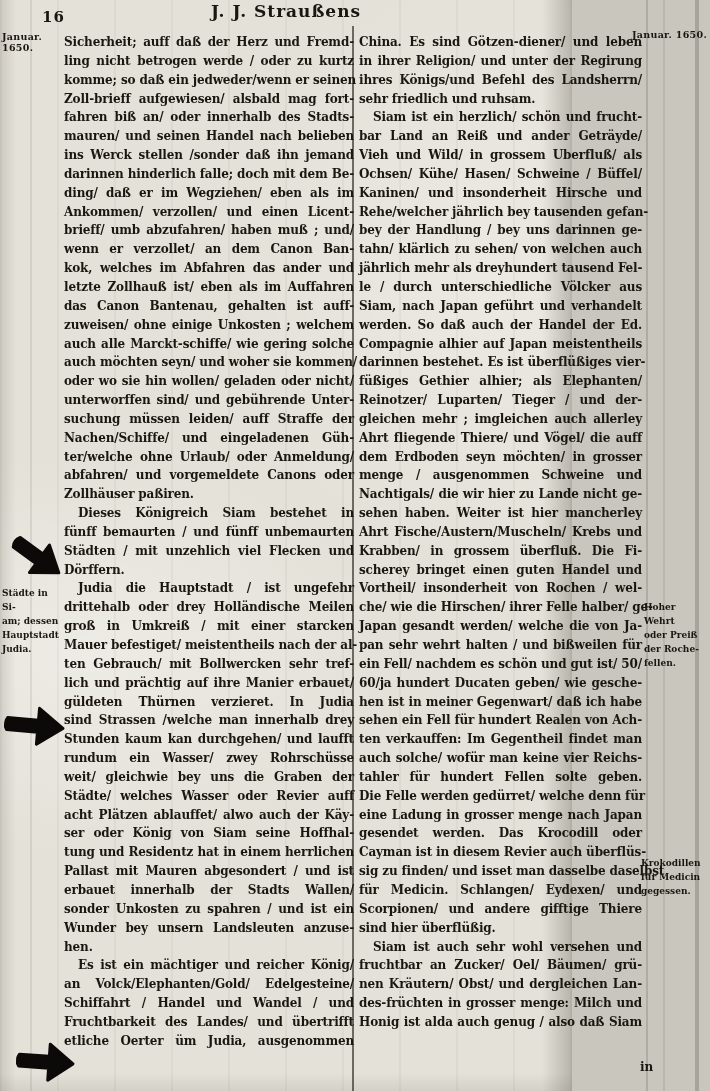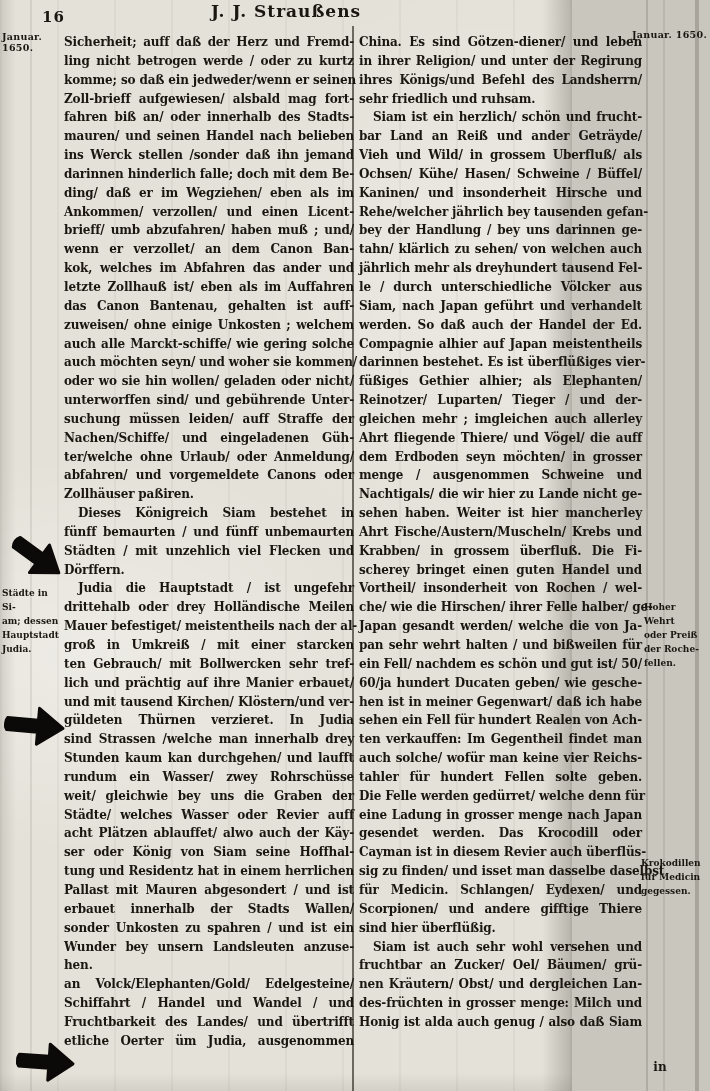--- a/index.html
+++ b/index.html
@@ -26,21 +26,21 @@
   .col-right{left:359px;width:283px;}
   .tl{
     height:18.85px;line-height:18.85px;font-size:12px;font-weight:bold;
     letter-spacing:-0.15px;white-space:nowrap;
     text-align:justify;text-align-last:justify;
   }
   .tl.e{text-align-last:left;}
   .tl.p{text-indent:14px;}
   .mnote{position:absolute;font-size:9px;font-weight:bold;line-height:14px;}
   .mdate{position:absolute;font-size:9.5px;font-weight:bold;letter-spacing:0.3px;}
-  .catchword{position:absolute;left:640px;top:1060px;width:40px;text-align:center;font-size:12px;font-weight:bold;}
+  .catchword{position:absolute;left:640px;top:1060px;width:40px;text-align:left;font-size:12px;font-weight:bold;}
   .arrow{position:absolute;}
   .arrow svg{display:block;}
 </style>
 </head>
 <body>
 
 <div class="page">
 
   <div class="streak" style="left:30px"></div>
   <div class="streak" style="left:646px;background:rgba(60,55,45,0.18)"></div>
@@ -80,39 +80,39 @@
       <div class="tl">Nachen/Schiffe/ und eingeladenen Güh-</div>
       <div class="tl">ter/welche ohne Urlaub/ oder Anmeldung/</div>
       <div class="tl">abfahren/ und vorgemeldete Canons oder</div>
       <div class="tl e">Zollhäuser paßiren.</div>
       <div class="tl p">Dieses Königreich Siam bestehet in</div>
       <div class="tl">fünff bemaurten / und fünff unbemaurten</div>
       <div class="tl">Städten / mit unzehlich viel Flecken und</div>
       <div class="tl e">Dörffern.</div>
       <div class="tl p">Judia die Hauptstadt / ist ungefehr</div>
       <div class="tl">drittehalb oder drey Holländische Meilen</div>
+      <div class="tl">groß in Umkreiß / mit einer starcken</div>
       <div class="tl">Mauer befestiget/ meistentheils nach der al-</div>
-      <div class="tl">groß in Umkreiß / mit einer starcken</div>
       <div class="tl">ten Gebrauch/ mit Bollwercken sehr tref-</div>
       <div class="tl">lich und prächtig auf ihre Manier erbauet/</div>
-      <div class="tl">und mit tausend Kirchen/ Klöstern/und ver-</div>
       <div class="tl">güldeten Thürnen verzieret.  In Judia</div>
       <div class="tl">sind Strassen /welche man innerhalb drey</div>
       <div class="tl">Stunden kaum kan durchgehen/ und laufft</div>
       <div class="tl">rundum ein Wasser/ zwey Rohrschüsse</div>
       <div class="tl">weit/  gleichwie bey uns die Graben der</div>
       <div class="tl">Städte/ welches Wasser oder Revier auff</div>
       <div class="tl">acht Plätzen ablauffet/ alwo auch der Käy-</div>
       <div class="tl">ser oder König von Siam seine Hoffhal-</div>
       <div class="tl">tung und Residentz hat in einem herrlichen</div>
       <div class="tl">Pallast mit Mauren abgesondert / und ist</div>
       <div class="tl">erbauet innerhalb der Stadts Wallen/</div>
       <div class="tl">sonder Unkosten zu spahren / und ist ein</div>
       <div class="tl">Wunder bey unsern Landsleuten anzuse-</div>
       <div class="tl e">hen.</div>
+      <div class="tl p">Es ist ein mächtiger und reicher König/</div>
       <div class="tl">an Volck/Elephanten/Gold/ Edelgesteine/</div>
       <div class="tl">Schiffahrt / Handel und Wandel / und</div>
       <div class="tl">Fruchtbarkeit des Landes/ und übertrifft</div>
       <div class="tl">etliche Oerter üm Judia, ausgenommen</div>
     </div>
   <div class="col col-right">
       <div class="tl">China.  Es sind Götzen-diener/ und leben</div>
       <div class="tl">in ihrer Religion/ und unter der Regirung</div>
       <div class="tl">ihres Königs/und Befehl des Landsherrn/</div>
       <div class="tl e">sehr friedlich und ruhsam.</div>

